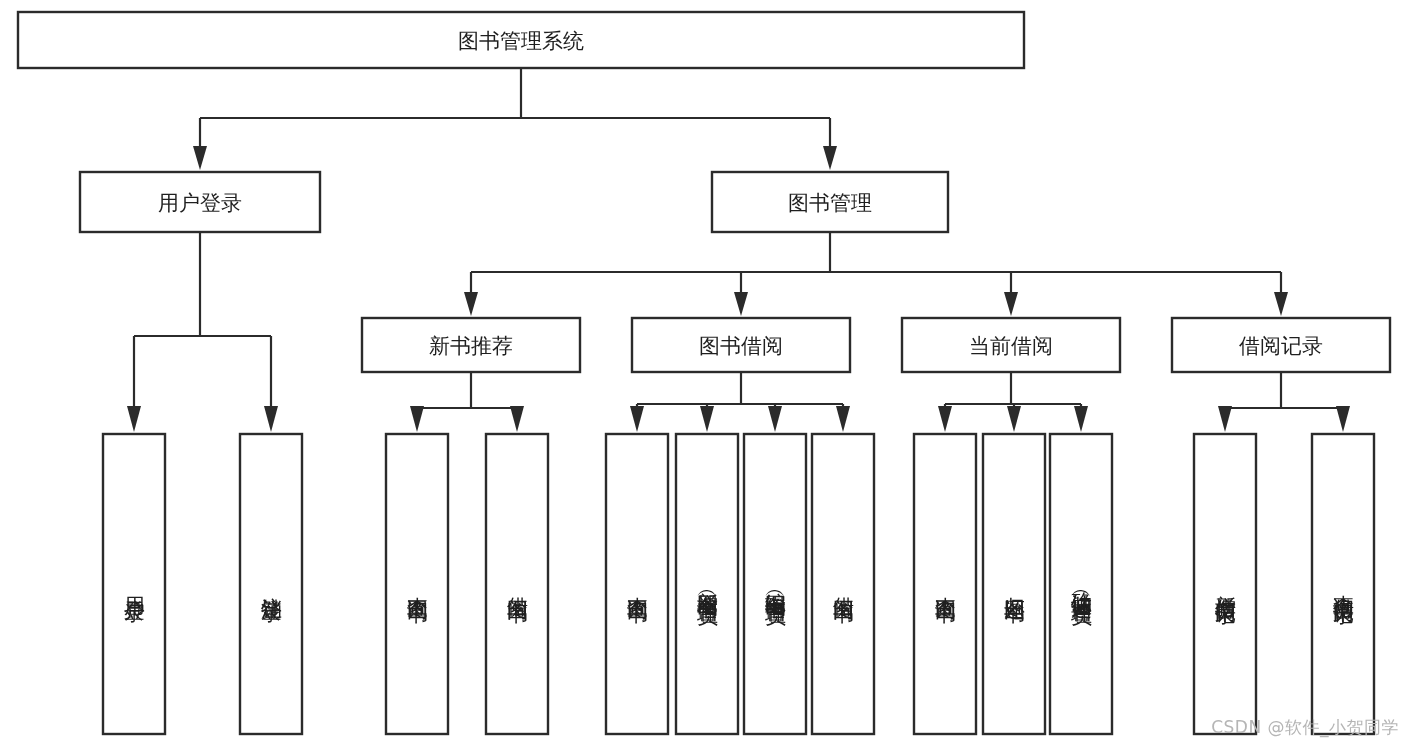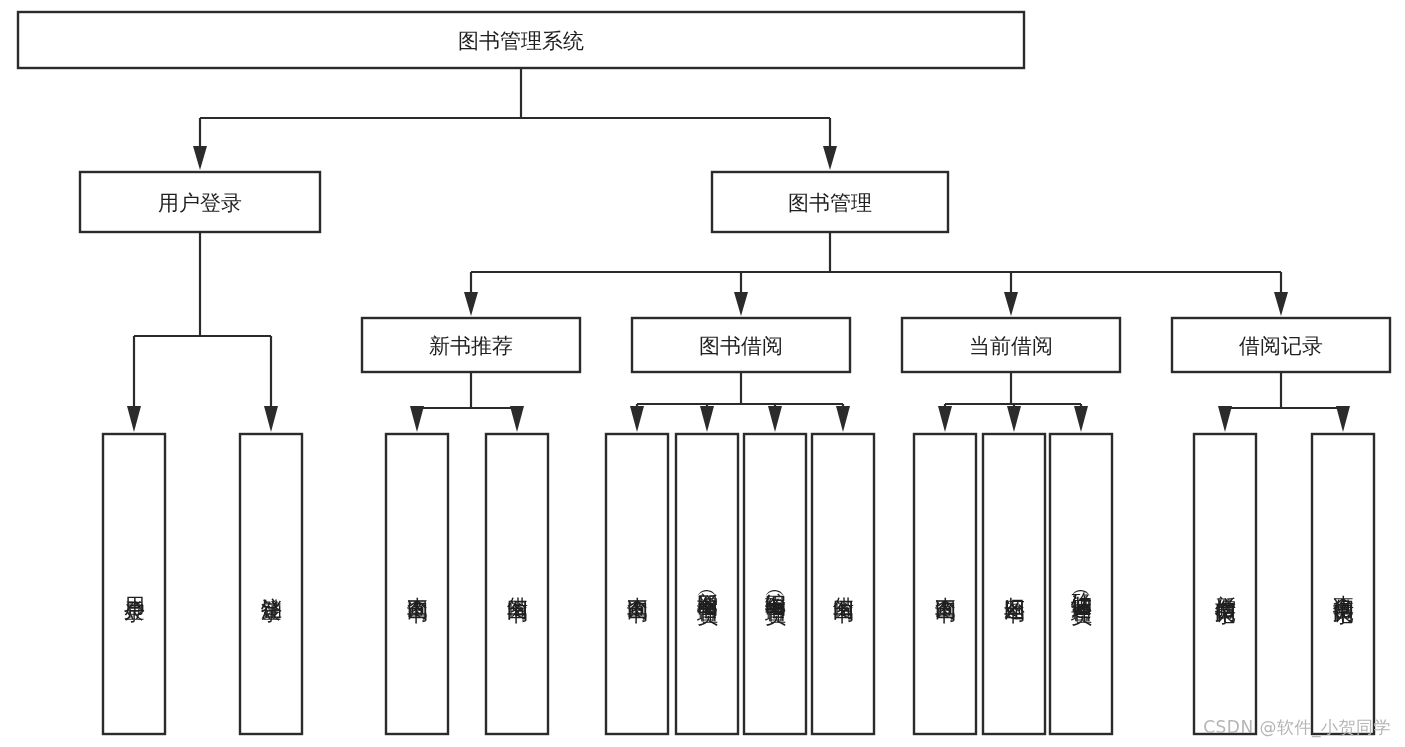--- a/index.html
+++ b/index.html
@@ -62,21 +62,21 @@
     font-family: "DejaVu Sans", "Liberation Sans", sans-serif;
     font-size: 21px;
     line-height: 1.0;
     color: #1f1f1f;
     letter-spacing: 2px;
     white-space: nowrap;
     pointer-events: none;
   }
   .watermark {
     position: absolute;
-    right: 14px;
+    right: 6px;
     bottom: 8px;
     font-family: "DejaVu Sans", "Liberation Sans", sans-serif;
     font-size: 17px;
     color: #b5b5b5;
     letter-spacing: 0.5px;
     user-select: none;
   }
 </style>
 </head>
 <body>

